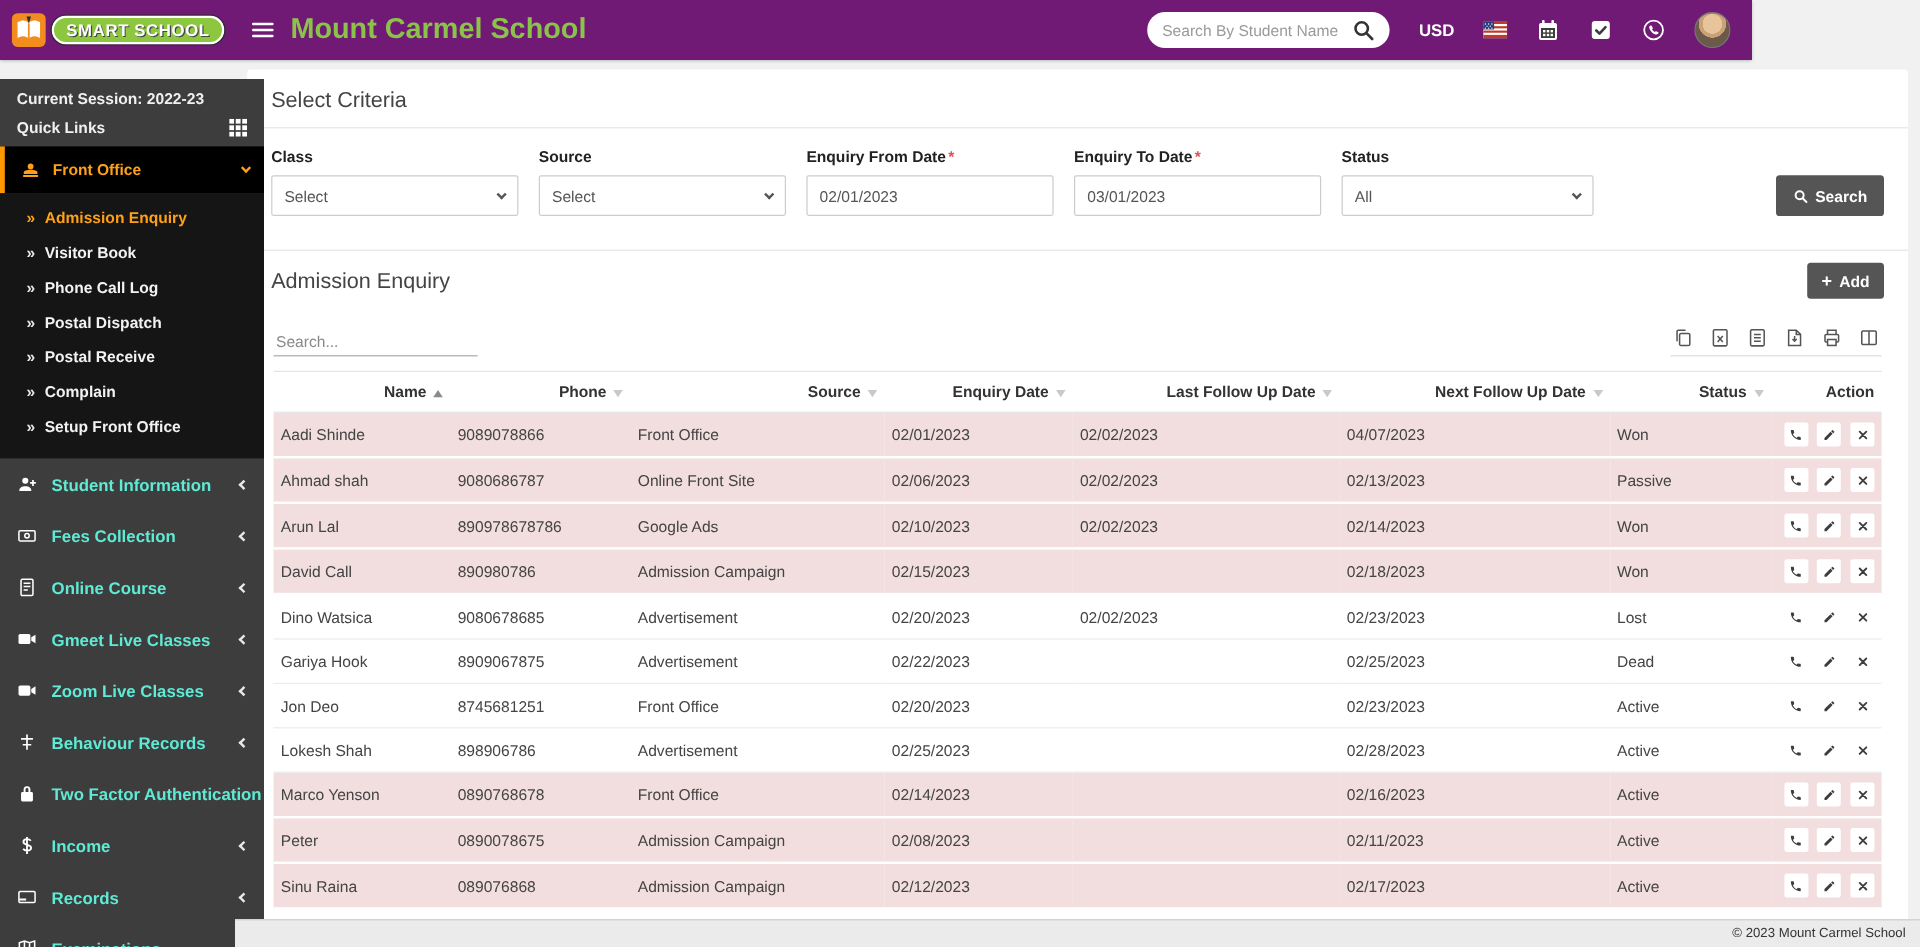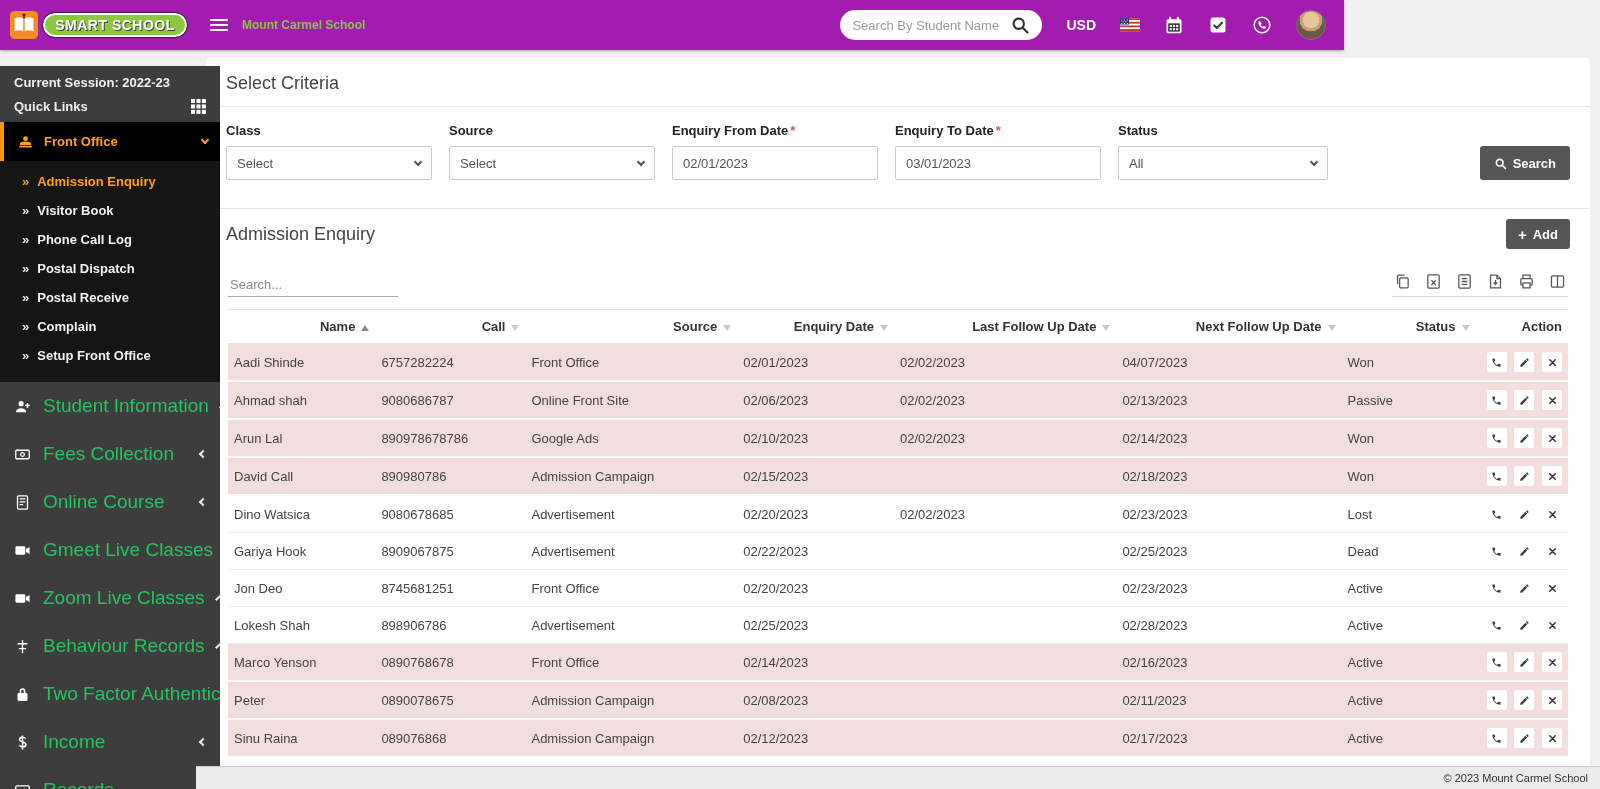--- a/index.html
+++ b/index.html
@@ -1,29 +1,29 @@
 <!DOCTYPE html>
 <html><head>
 <meta charset="utf-8">
 <style>
   * { margin:0; padding:0; box-sizing:border-box; }
   html,body { width:1600px; height:789px; overflow:hidden; background:#f1f1f1;
     font-family:"Liberation Sans", sans-serif; }
 
   
-  .header { position:fixed; top:0; left:0; width:1344px; height:50px; background:#a21caf;
+  .header { position:fixed; top:0; left:0; width:1460px; height:50px; background:#701a75;
     display:flex; align-items:center; z-index:30; box-shadow:0 1px 3px rgba(0,0,0,.3); }
   .logo-area { width:196px; height:50px; display:flex; align-items:center; justify-content:center; gap:4px; }
   .logo-book { width:30px; height:30px; }
   .logo-pill { background:#8dc63f; border:2px solid #fff; outline:1px solid #2c2c2c; border-radius:12px;
     color:#fff; font-weight:bold; font-size:14px; letter-spacing:.5px; padding:2px 10px;
     text-shadow:1px 1px 0 #444; white-space:nowrap; }
   .hamburger { margin-left:14px; width:18px; cursor:pointer; }
   .hamburger span { display:block; height:2px; background:#fff; margin:3px 0; border-radius:1px; }
-  .app-title { color:#8bc34a; font-size:12px; font-weight:bold; margin-left:14px; }
+  .app-title { color:#8bc34a; font-size:24px; font-weight:bold; margin-left:14px; }
   .header-right { margin-left:auto; display:flex; align-items:center; gap:24px; padding-right:18px; }
   .search-pill { background:#fff; border-radius:16px; height:30px; width:202px; display:flex;
     align-items:center; padding:0 12px; }
   .search-pill input { border:none; outline:none; flex:1; font-size:13px; color:#555;
     font-family:"Liberation Sans", sans-serif; min-width:0; }
   .search-pill input::placeholder { color:#9a9a9a; }
   .currency { color:#fff; font-size:14px; font-weight:bold; }
   .hicon { width:20px; height:20px; display:block; cursor:pointer; }
   .avatar { width:30px; height:30px; border-radius:50%; overflow:hidden; cursor:pointer;
     background:radial-gradient(circle at 50% 32%, #e8c49a 0 34%, #caa177 35% 48%, #6b5a4a 49% 100%); 
@@ -43,21 +43,21 @@
     display:inline-block; }
   .chev.down { transform:rotate(-45deg); margin-top:-3px; }
   .chev.left { border-color:#e8e8e8; transform:rotate(45deg); }
   .submenu { background:#151515; padding:6px 0 12px; }
   .submenu-item { display:flex; align-items:center; gap:8px; padding:7px 10px 7px 22px; cursor:pointer; }
   .submenu-item .arr { font-size:13px; font-weight:bold; color:#e8e8e8; }
   .submenu-item .sm-label { font-size:13px; font-weight:bold; color:#f2f2f2; }
   .submenu-item.active .arr, .submenu-item.active .sm-label { color:#ffa117; }
   .menu-item { display:flex; align-items:center; gap:12px; padding:13px 14px; cursor:pointer; }
   .menu-item .mi-icon { width:17px; height:17px; flex:0 0 17px; }
-  .menu-item .mi-label { color:#22c55e; font-size:19px; font-weight:normal; flex:1; white-space:nowrap; }
+  .menu-item .mi-label { color:#5eead4; font-size:14px; font-weight:bold; flex:1; white-space:nowrap; }
 
   
   .main { position:absolute; top:50px; left:196px; width:1404px; height:717px; padding:8px 10px 0; }
   .card { background:#fff; border-radius:3px; min-height:636px; position:relative; }
   .section-title { font-size:18px; color:#444; padding:15px 20px 12px; }
   .divider { height:1px; background:#e6e6e6; }
   .criteria-form { display:flex; padding:16px 20px 28px; }
   .field { width:206px; margin-right:17px; }
   .field label { display:block; font-size:13px; font-weight:bold; color:#222; margin-bottom:8px; white-space:nowrap; }
   .req { color:#e05252; margin-left:2px; }
@@ -403,33 +403,33 @@
             <rect x="3.5" y="4" width="17" height="16" rx="1.5"></rect>
             <path d="M12 4v16"></path>
           </svg>
       </div>
     </div>
 
     <table class="dt">
       <thead>
         <tr>
           <th style="width:11%;"><span>Name</span><span class="sort-ico sort-asc"></span></th>
-          <th style="width:11.2%;"><span>Call</span><span class="sort-ico sort-desc"></span></th>
+          <th style="width:11.2%;"><span>Phone</span><span class="sort-ico sort-desc"></span></th>
           <th style="width:15.8%;"><span>Source</span><span class="sort-ico sort-desc"></span></th>
           <th style="width:11.7%;"><span>Enquiry Date</span><span class="sort-ico sort-desc"></span></th>
           <th style="width:16.6%;"><span>Last Follow Up Date</span><span class="sort-ico sort-desc"></span></th>
           <th style="width:16.8%;"><span>Next Follow Up Date</span><span class="sort-ico sort-desc"></span></th>
           <th style="width:10%;"><span>Status</span><span class="sort-ico sort-desc"></span></th>
           <th class="action-col"><span>Action</span></th>
         </tr>
       </thead>
       <tbody id="table-body">
           <tr class="row-pink">
     <td>Aadi Shinde</td>
-    <td>6757282224</td>
+    <td>9089078866</td>
     <td>Front Office</td>
     <td>02/01/2023</td>
     <td>02/02/2023</td>
     <td>04/07/2023</td>
     <td>Won</td>
     <td class="action-cell">
       <span class="act-btn">
         <svg viewBox="0 0 24 24" fill="#3d3d3d">
                   <path d="M6.62 10.79a15.05 15.05 0 006.59 6.59l2.2-2.2a1 1 0 011.01-.25c1.12.37 2.33.57 3.58.57a1 1 0 011 1V20a1 1 0 01-1 1C10.85 21 3 13.15 3 3.99A1 1 0 014 3h3.5a1 1 0 011 1c0 1.25.2 2.46.57 3.58a1 1 0 01-.25 1.01z"></path>
                 </svg>

